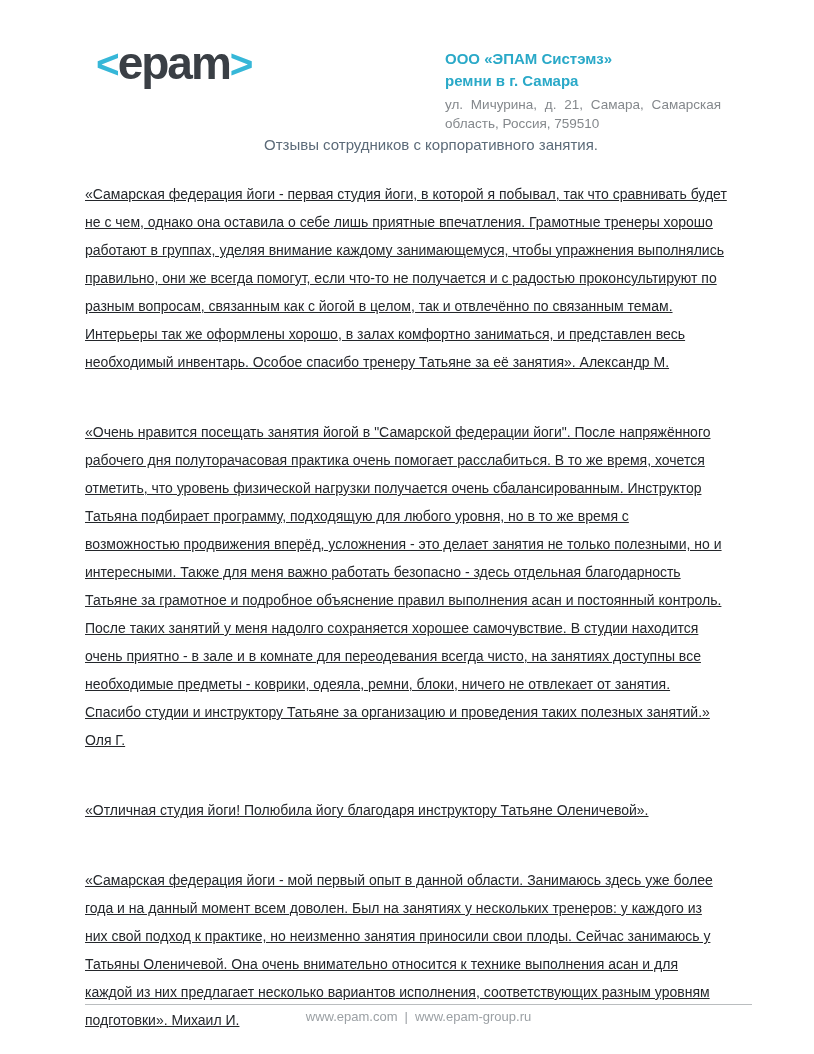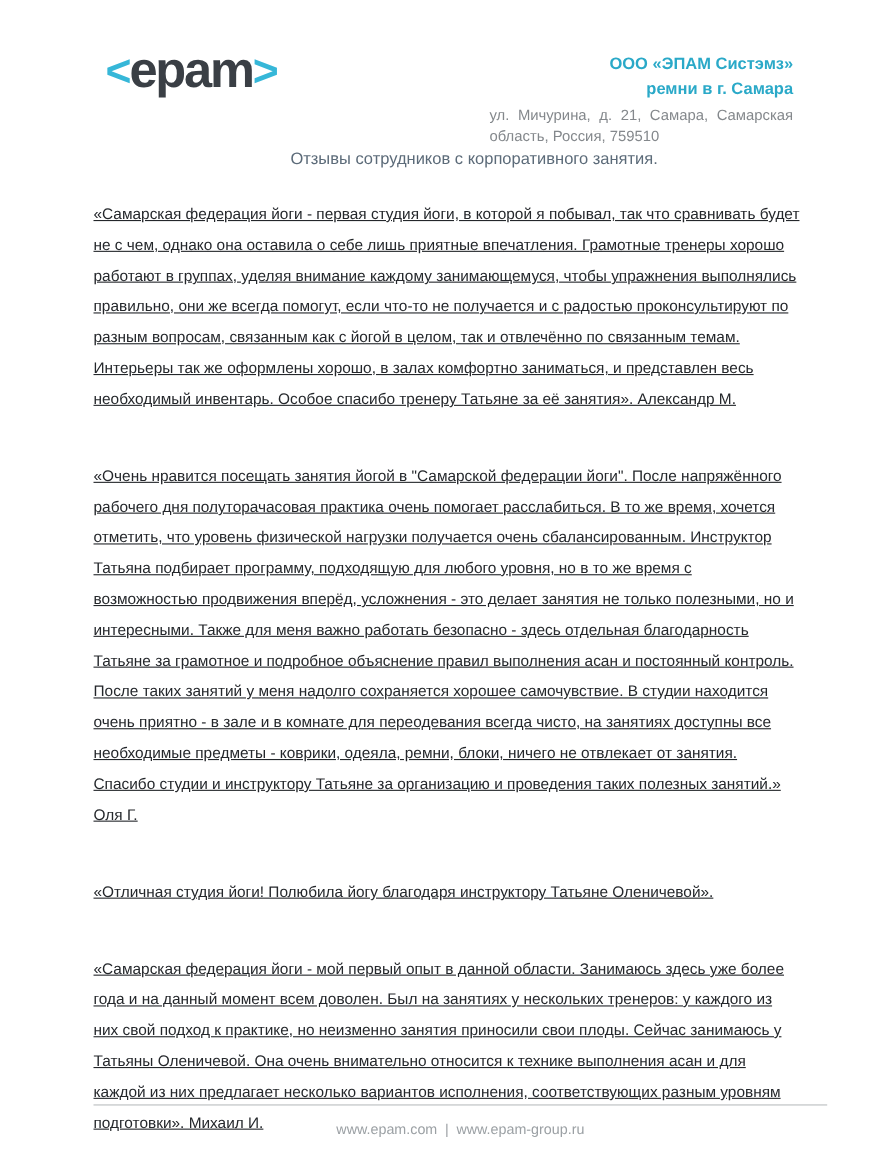--- a/index.html
+++ b/index.html
@@ -35,21 +35,20 @@
     position: absolute;
     left: 445px;
     top: 48px;
     width: 276px;
   }
   .org-block .org-line {
     color: #2aa9c8;
     font-weight: bold;
     font-size: 15px;
     line-height: 22px;
-    text-align: right;
   }
   .org-block .org-address {
     margin-top: 3px;
     color: #84888c;
     font-size: 13.5px;
     line-height: 19px;
     text-align: justify;
   }
 
   
@@ -80,21 +79,21 @@
     text-decoration: underline;
   }
 
   
   .footer {
     position: absolute;
     left: 85px;
     right: 62px;
     top: 1004px;
     border-top: 1px solid #babdbf;
-    padding-top: 14px;
+    padding-top: 4px;
     text-align: center;
     color: #9ba0a4;
     font-size: 13px;
   }
   .footer span { color: #9ba0a4; }
   .footer .sep { margin: 0 7px; }
 </style>
 </head>
 <body>
 

